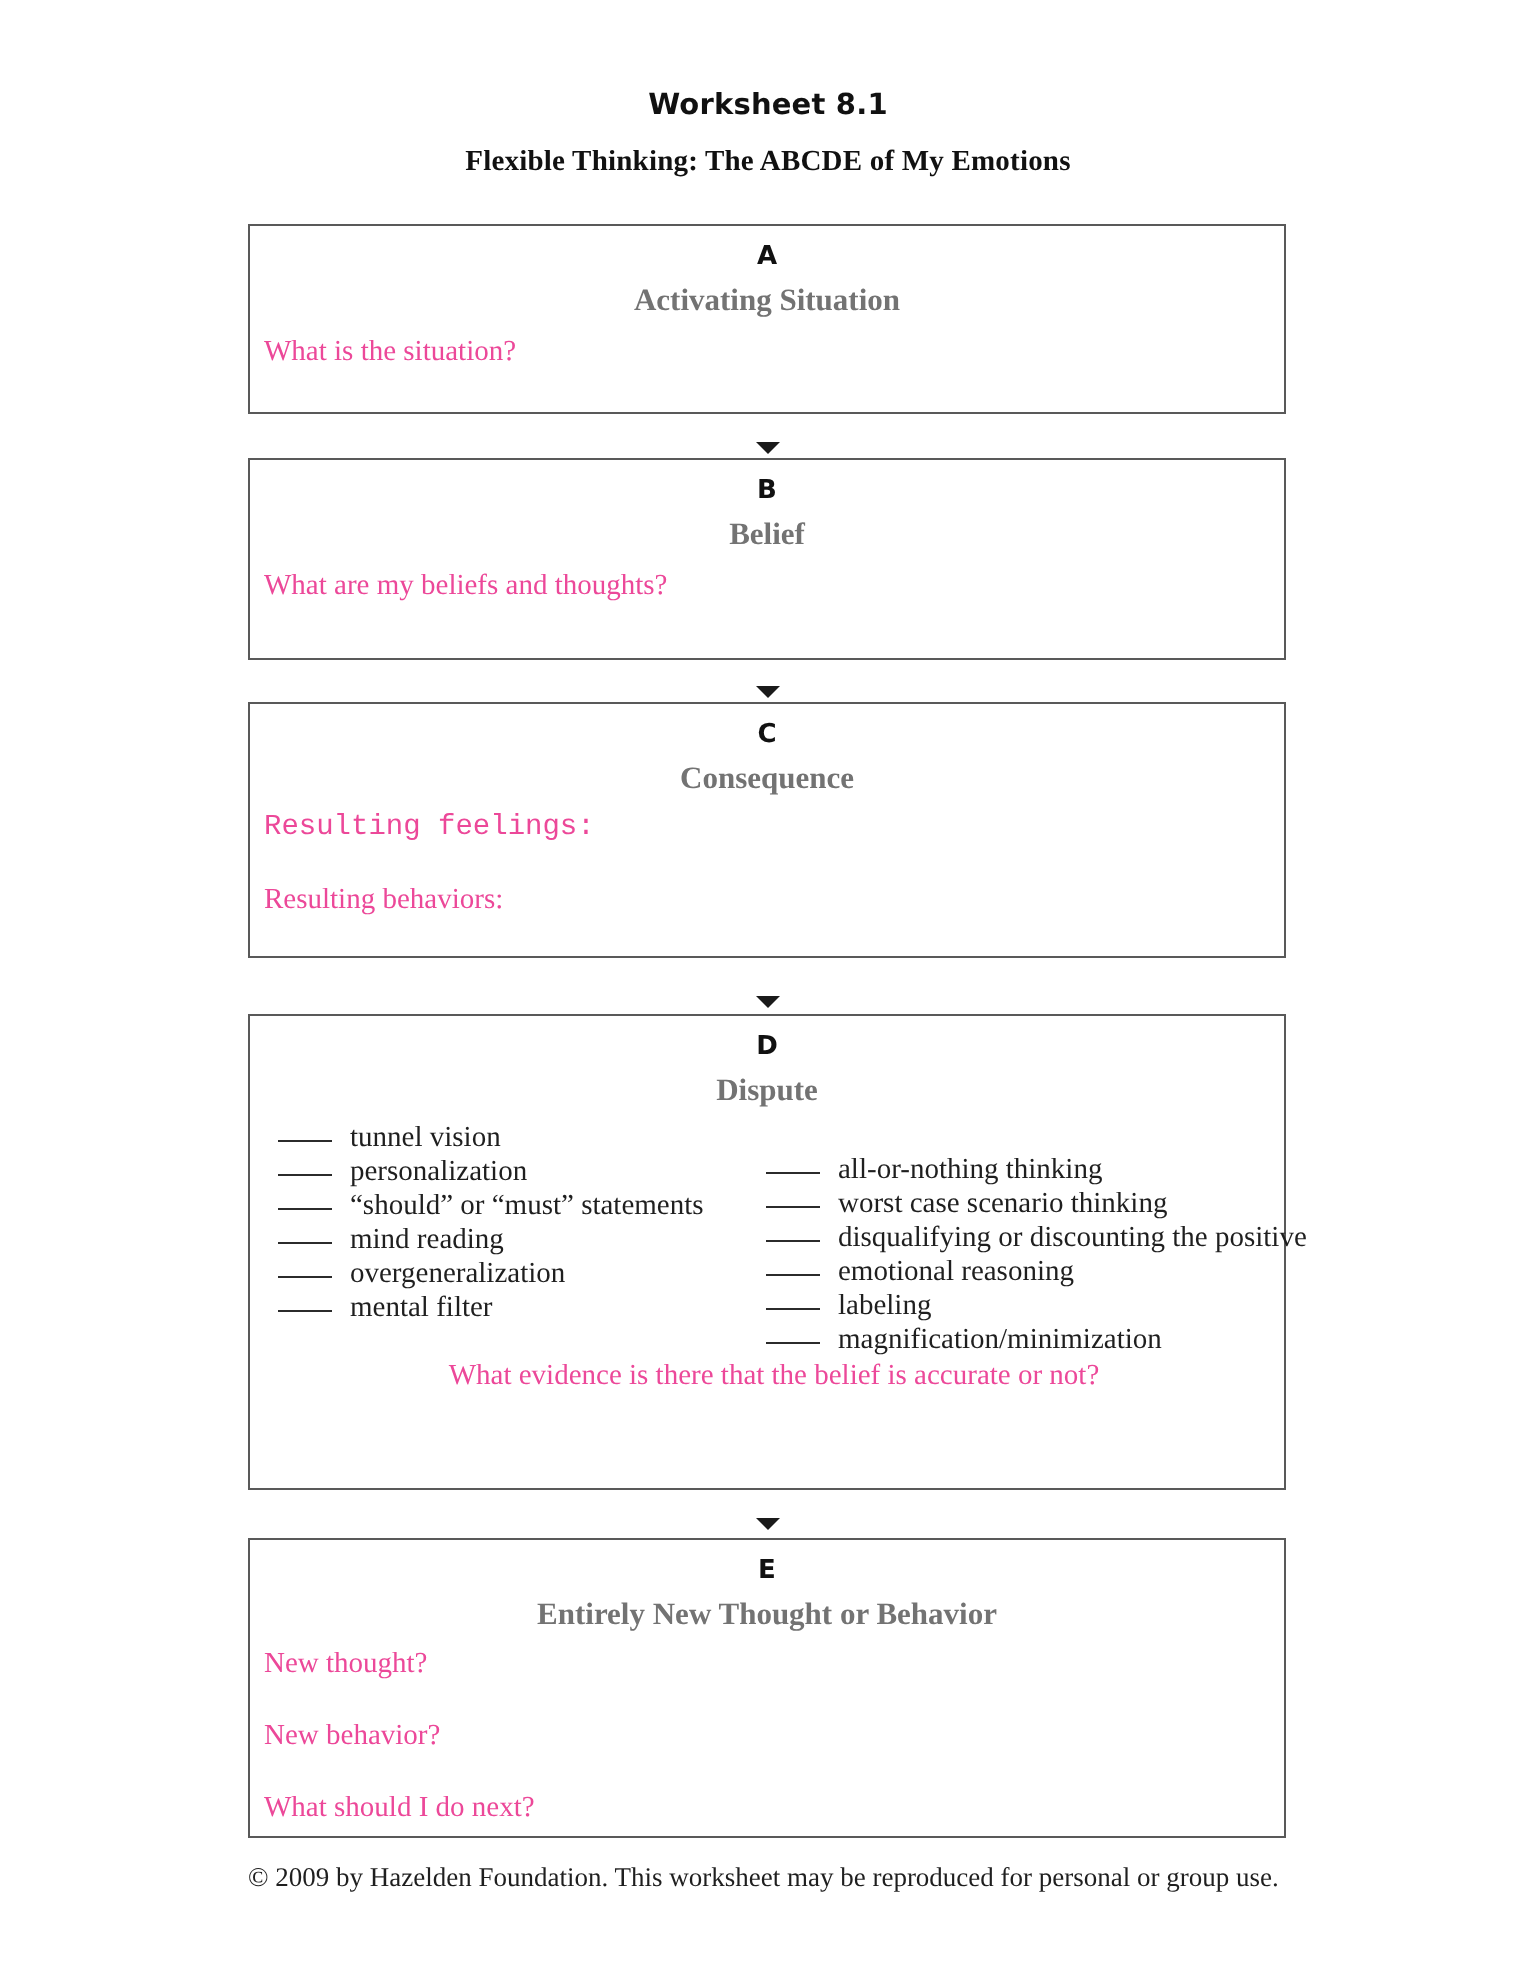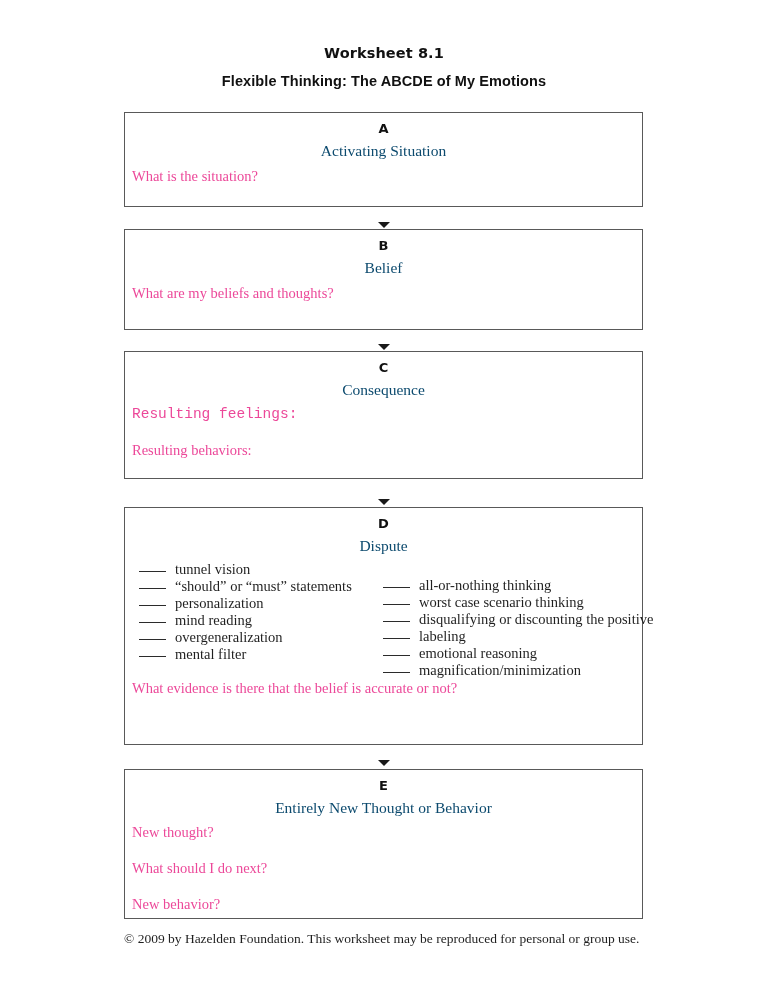--- a/index.html
+++ b/index.html
@@ -33,21 +33,21 @@
   }
   .title-main {
     font-family: "DejaVu Sans", sans-serif;
     font-weight: bold;
     font-size: 14.5px;
     letter-spacing: 0.1px;
     color: #111111;
     line-height: 1;
   }
   .title-sub {
-    font-family: Liberation Sans, sans-serif;
+    font-family: Liberation Serif, serif;
     font-weight: bold;
     font-size: 14.5px;
     letter-spacing: 0.1px;
     color: #111111;
     line-height: 1;
     margin-top: 13px;
   }
 
   
   .boxwrap {
@@ -66,24 +66,24 @@
     font-family: "DejaVu Sans", sans-serif;
     font-weight: bold;
     font-size: 13px;
     text-align: center;
     color: #111111;
     line-height: 1;
     padding-top: 9px;
   }
   .box-heading {
     font-family: "Liberation Serif", serif;
-    font-weight: normal;
+    font-weight: bold;
     font-size: 15.5px;
     text-align: center;
-    color: #0c4a6e;
+    color: #737373;
     line-height: 1;
     padding-top: 8px;
   }
   .prompt {
     font-family: "Liberation Serif", serif;
     font-size: 14.5px;
     color: #ec4899;
     padding-left: 7px;
     line-height: 1.18;
   }
@@ -191,47 +191,47 @@
   <div class="arrow" style="top:491px;"><i></i></div>
 
   <div class="boxwrap" style="top:507px;">
     <div class="box" style="height:238px;">
       <div class="box-letter">D</div>
       <div class="box-heading">Dispute</div>
 
       <div class="checklist" style="height:105px;">
         <div class="col col-left">
           <div class="check-item"><span class="blank"></span><span>tunnel vision</span></div>
+          <div class="check-item"><span class="blank"></span><span>personalization</span></div>
           <div class="check-item"><span class="blank"></span><span>“should” or “must” statements</span></div>
-          <div class="check-item"><span class="blank"></span><span>personalization</span></div>
           <div class="check-item"><span class="blank"></span><span>mind reading</span></div>
           <div class="check-item"><span class="blank"></span><span>overgeneralization</span></div>
           <div class="check-item"><span class="blank"></span><span>mental filter</span></div>
         </div>
         <div class="col col-right">
           <div class="check-item"><span class="blank"></span><span>all-or-nothing thinking</span></div>
           <div class="check-item"><span class="blank"></span><span>worst case scenario thinking</span></div>
           <div class="check-item"><span class="blank"></span><span>disqualifying or discounting the positive</span></div>
+          <div class="check-item"><span class="blank"></span><span>emotional reasoning</span></div>
           <div class="check-item"><span class="blank"></span><span>labeling</span></div>
-          <div class="check-item"><span class="blank"></span><span>emotional reasoning</span></div>
           <div class="check-item"><span class="blank"></span><span>magnification/minimization</span></div>
         </div>
       </div>
 
-      <div class="prompt" style="padding-top:14px;">What evidence is there that the belief is accurate or not?</div>
+      <div class="prompt" style="padding-top:14px;text-align:center;">What evidence is there that the belief is accurate or not?</div>
     </div>
   </div>
 
   <div class="arrow" style="top:752px;"><i></i></div>
 
   <div class="boxwrap" style="top:769px;">
     <div class="box" style="height:150px;">
       <div class="box-letter">E</div>
       <div class="box-heading">Entirely New Thought or Behavior</div>
       <div class="prompt" style="padding-top:8px;">New thought?</div>
+      <div class="prompt" style="padding-top:19px;">New behavior?</div>
       <div class="prompt" style="padding-top:19px;">What should I do next?</div>
-      <div class="prompt" style="padding-top:19px;">New behavior?</div>
     </div>
   </div>
 
   <div class="footer">© 2009 by Hazelden Foundation. This worksheet may be reproduced for personal or group use.</div>
 
 </div>
 
 </body></html>

